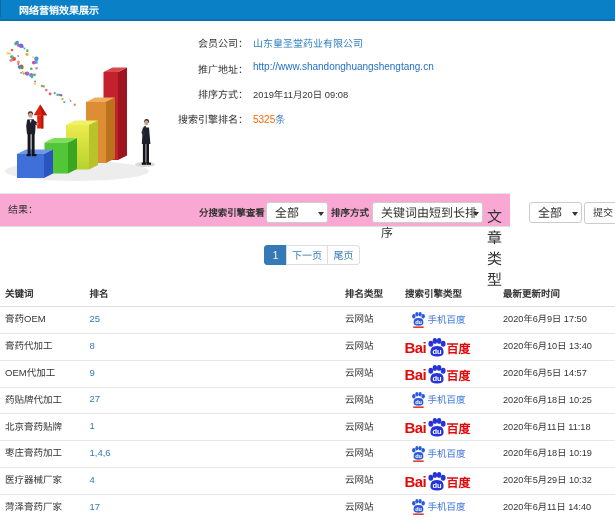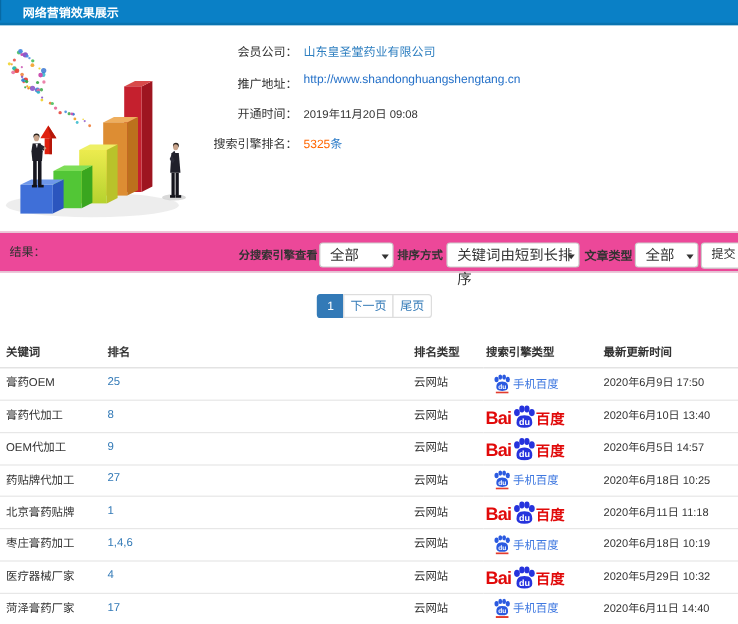--- a/index.html
+++ b/index.html
@@ -5,21 +5,21 @@
 <style>
 html,body{margin:0;padding:0;}
 body{width:615px;height:520px;position:relative;overflow:hidden;background:#fff;
  font-family:"Liberation Sans",sans-serif;font-size:9.5px;color:#333;}
 .topbar{position:absolute;left:0;top:0;width:615px;height:19px;background:#0a80c6;border-bottom:2px solid #0973b0;}
 .topbar span{position:absolute;left:19px;top:2px;color:#fff;font-weight:bold;font-size:10px;}
 .notch{position:absolute;left:0;top:0;width:1px;height:17px;background:#0769a3;}
 .art{position:absolute;left:2px;top:36px;}
 .lab{position:absolute;left:0;width:248px;text-align:right;color:#333;font-size:10px;}
 .val{position:absolute;left:253px;font-size:10px;}
-.fband{position:absolute;left:0;top:193px;width:615px;height:32px;background:#ec4899;
+.fband{position:absolute;left:0;top:193px;width:510px;height:32px;background:#f9a8d4;
  border-top:1px solid #e6e6e6;border-bottom:1px solid #e0e0e0;}
 .fband .t{position:absolute;top:11px;font-size:10px;}
 .sel{position:absolute;top:8px;height:21px;background:#fff;border:1px solid #ccc;border-radius:3px;
  line-height:20px;padding-left:8px;box-sizing:border-box;color:#333;font-size:12px;}
 .sel i{position:absolute;right:3px;top:9px;width:0;height:0;border-left:3px solid transparent;
  border-right:3px solid transparent;border-top:4px solid #333;}
 .btn{position:absolute;top:8px;height:22px;background:#fff;border:1px solid #ccc;border-radius:3px;
  line-height:20px;text-align:left;padding-left:8px;box-sizing:border-box;font-size:10px;}
 .pager{position:absolute;left:264px;top:245px;display:flex;}
 .pager a{display:block;height:20px;line-height:19px;box-sizing:border-box;border:1px solid #ddd;
@@ -148,32 +148,32 @@
     <circle cx="62.3" cy="66.1" r="1.2" fill="#29b5c9" opacity="0.81"></circle>
     <circle cx="67.3" cy="63.4" r="0.7" fill="#efd32c" opacity="0.83"></circle>
     <circle cx="68.6" cy="64.9" r="0.9" fill="#8a56c9" opacity="0.81"></circle>
     <circle cx="72.7" cy="68.8" r="1.2" fill="#ef7f3a" opacity="0.92"></circle>
   </svg>
 
 <div class="lab" style="top:35px;">会员公司：</div>
 <div class="val" style="top:35px;color:#2e7fc0;">山东皇圣堂药业有限公司</div>
 <div class="lab" style="top:60.5px;">推广地址：</div>
 <div class="val" style="top:60.5px;color:#2470c8;">http://www.shandonghuangshengtang.cn</div>
-<div class="lab" style="top:86px;">开通时间：</div>
+<div class="lab" style="top:86px;">排序方式：</div>
 <div class="val" style="top:86.5px;font-size:9.4px;text-align:right;">2019年11月20日 09:08</div>
 <div class="lab" style="top:111px;">搜索引擎排名：</div>
 <div class="val" style="top:111px;"><span style="color:#f60;">5325</span><span style="color:#2b7bc8;">条</span></div>
 
 <div class="fband">
   <div class="t" style="left:8px;top:7px;">结果：</div>
   <div class="t" style="left:199px;font-weight:bold;font-size:9.4px;">分搜索引擎查看</div>
   <div class="sel" style="left:266px;width:62px;">全部<i></i></div>
   <div class="t" style="left:331px;font-weight:bold;font-size:9.5px;">排序方式</div>
   <div class="sel" style="left:372px;width:111px;">关键词由短到长排序<i></i></div>
-  <div class="t" style="left:487px;font-weight:bold;font-size:10px;">文章类型</div>
+  <div class="t" style="left:487px;font-weight:normal;font-size:15px;">文章类型</div>
   <div class="sel" style="left:529px;width:53px;">全部<i></i></div>
   <div class="btn" style="left:584px;width:44px;">提交</div>
 </div>
 
 <div class="pager">
   <a class="act" style="width:23px;">1</a>
   <a style="width:42px;">下一页</a>
   <a class="last" style="width:33px;">尾页</a>
 </div>
 

